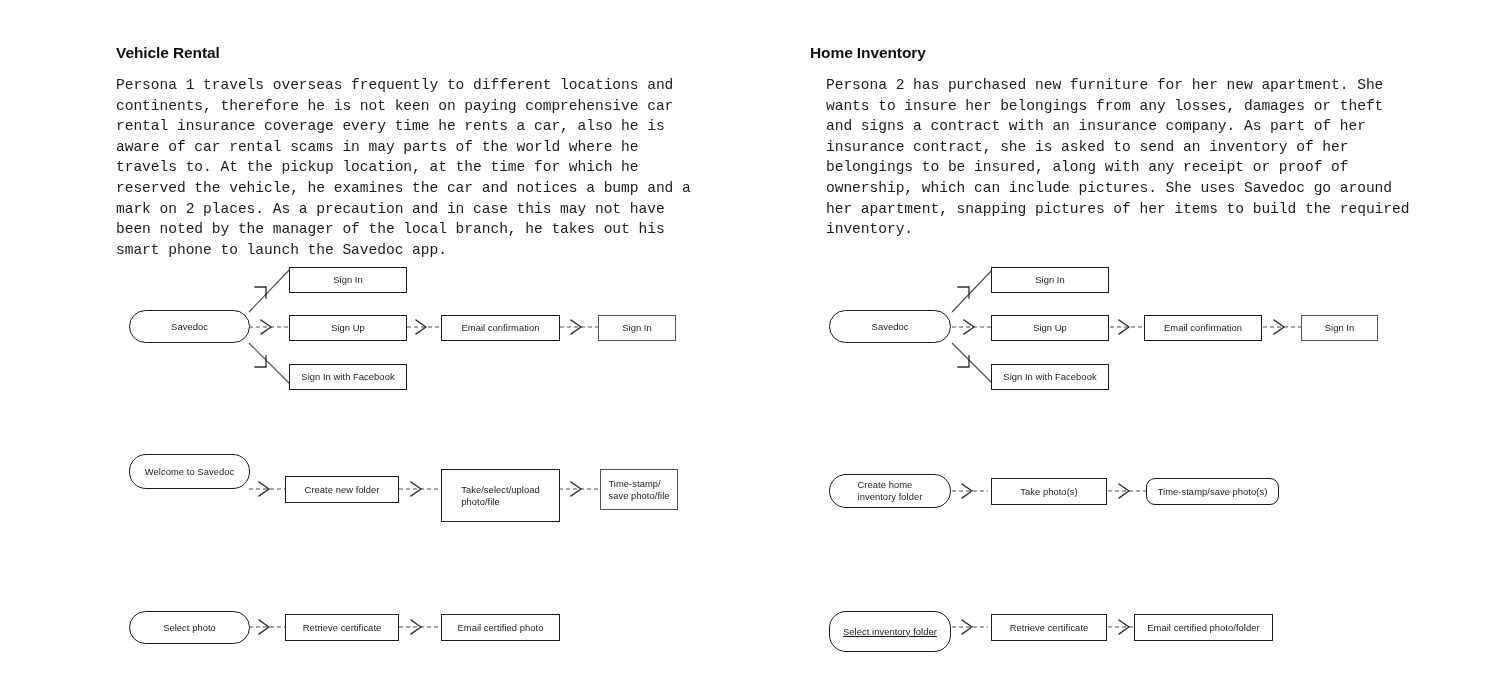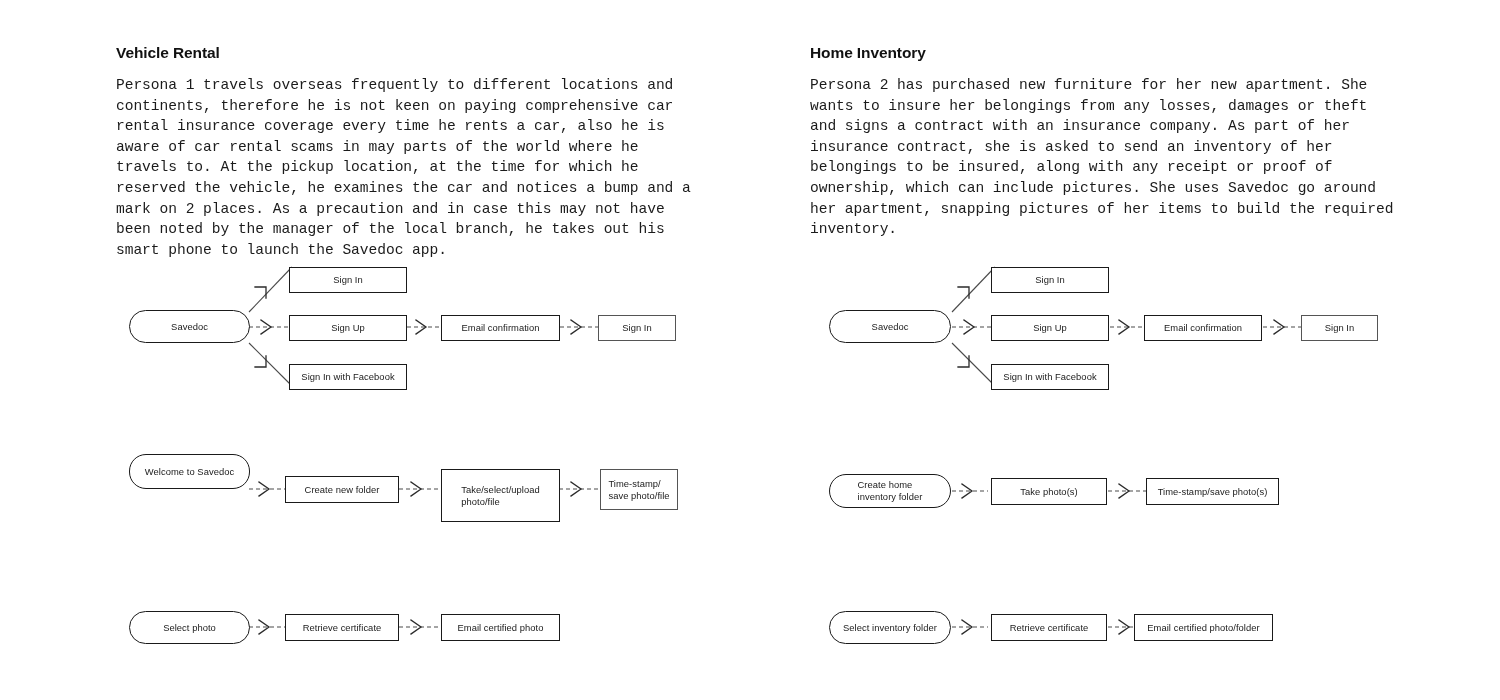--- a/index.html
+++ b/index.html
@@ -40,21 +40,21 @@
     left: 0;
     width: 585px;
     font-size: 14.6px;
     line-height: 20.6px;
     color: #1b1b1b;
     letter-spacing: -0.05px;
     text-align: left;
     white-space: pre-line;
     font-family: Liberation Mono, monospace;
   }
-  #col-right .persona-body { width: 585px; }
+  #col-right .persona-body { width: 585px; margin-left: 16px; }
 
   
   .flow-layer {
     position: absolute;
     inset: 0;
   }
   .node {
     position: absolute;
     box-sizing: border-box;
     background: #ffffff;
@@ -201,19 +201,19 @@
     <div class="node rounded" style="left:19px;  top:310px; width:122px; height:33px;">Savedoc</div>
     <div class="node" style="left:181px; top:267px; width:118px; height:26px;">Sign In</div>
     <div class="node" style="left:181px; top:315px; width:118px; height:26px;">Sign Up</div>
     <div class="node" style="left:181px; top:364px; width:118px; height:26px;">Sign In with Facebook</div>
     <div class="node" style="left:334px; top:315px; width:118px; height:26px;">Email confirmation</div>
     <div class="node soft" style="left:491px; top:315px; width:77px; height:26px;">Sign In</div>
 
     <div class="node rounded" style="left:19px;  top:474px; width:122px; height:34px;">Create home
 inventory folder</div>
     <div class="node" style="left:181px; top:478px; width:116px; height:27px;">Take photo(s)</div>
-    <div class="node" style="left:336px; top:478px; width:133px; height:27px;">Time-stamp/save photo(s)</div>
-
-    <div class="node rounded" style="left:19px;  top:611px; width:122px; height:33px;">Select inventory folder</div>
+    <div class="node" style="left:336px; top:478px; width:133px; height:27px;border-radius:9px;">Time-stamp/save photo(s)</div>
+
+    <div class="node rounded" style="left:19px;  top:611px; width:122px; height:41px;text-decoration:underline;">Select inventory folder</div>
     <div class="node" style="left:181px; top:614px; width:116px; height:27px;">Retrieve certificate</div>
     <div class="node" style="left:324px; top:614px; width:139px; height:27px;">Email certified photo/folder</div>
   </div>
 </div>
 
 </body></html>

